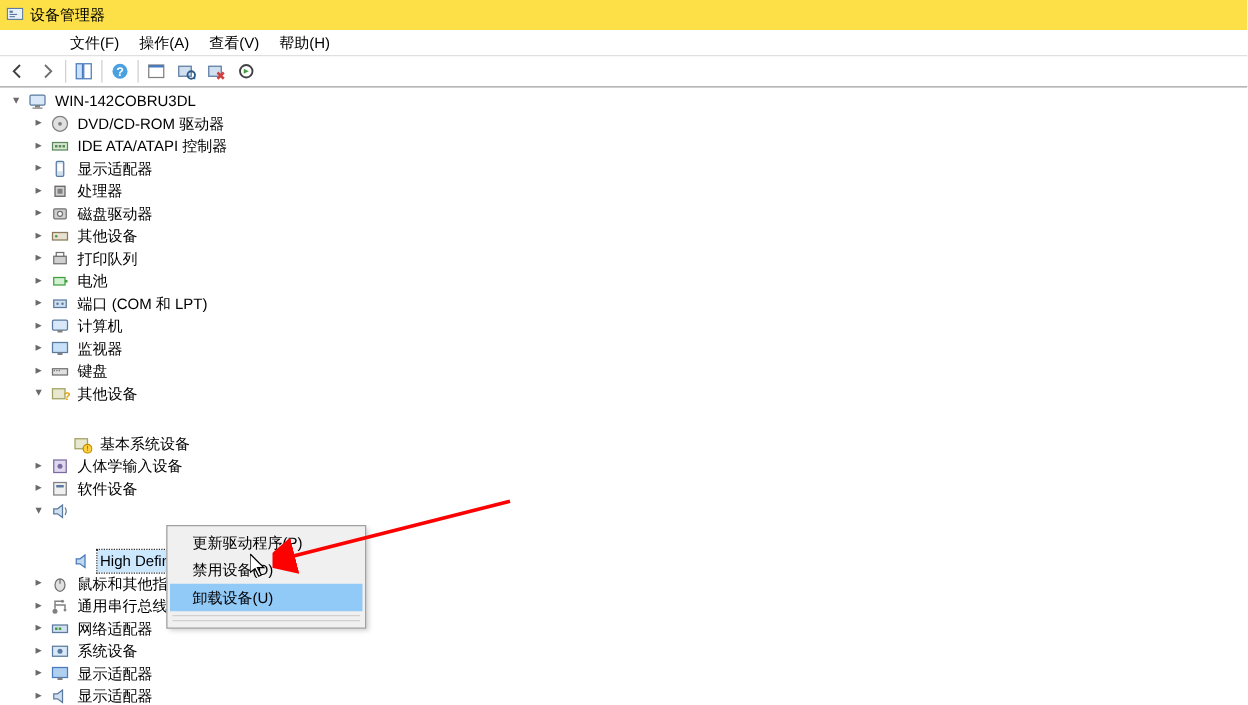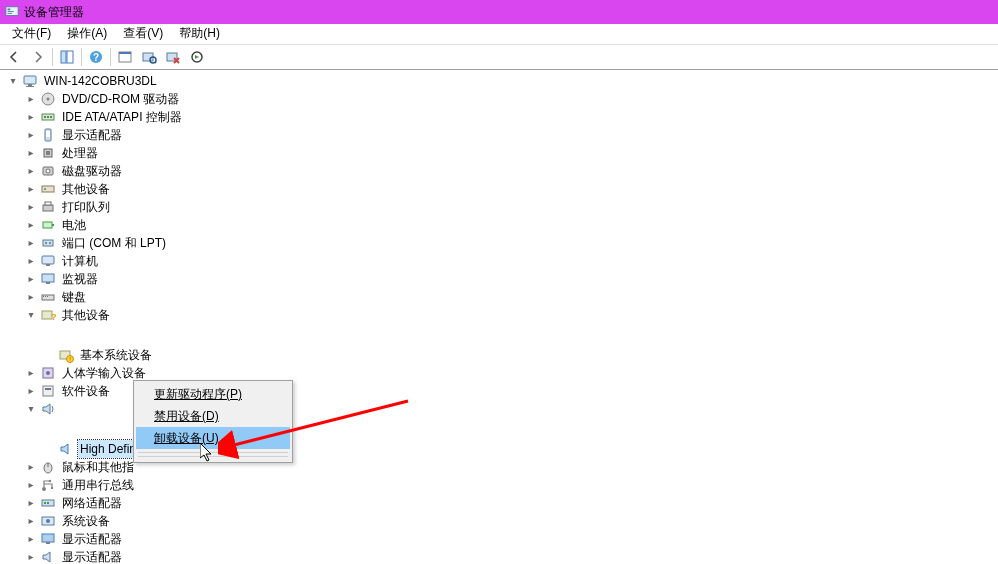--- a/index.html
+++ b/index.html
@@ -1,33 +1,33 @@
 <!DOCTYPE html>
 <html><head>
 <meta charset="utf-8">
 <style>
   * { margin:0; padding:0; box-sizing:border-box; }
   body { font-family:"Microsoft YaHei","Segoe UI",Tahoma,sans-serif; font-size:12px; background:#fff; color:#000; width:998px; height:564px; overflow:hidden; position:relative; }
-  .titlebar { height:22px; display:flex; align-items:center; padding:12px 4px; background:#d946ef; }
+  .titlebar { height:22px; display:flex; align-items:center; padding:12px 4px; background:#fde047; }
   .titlebar .icon { width:16px; height:16px; margin-right:4px; display:flex; align-items:center; justify-content:center; }
-  .menubar { height:20px; display:flex; align-items:flex-end; padding:0 4px; background:#fff; }
+  .menubar { height:20px; display:flex; align-items:center; padding:0 4px; background:#fff;margin-left:44px; }
   .menubar .menu-item { padding:2px 8px; cursor:default; }
   .toolbar { height:26px; display:flex; align-items:center; padding:0 2px; border-top:1px solid #e0e0e0; border-bottom:1px solid #a0a0a0; background:#fff; }
   .toolbar .tool-btn { width:22px; height:22px; display:flex; align-items:center; justify-content:center; margin:0 1px; cursor:default; }
   .toolbar .sep { width:1px; height:18px; background:#d0d0d0; margin:0 2px; }
   .tree-area { position:absolute; top:68px; left:0; right:0; bottom:0; padding:4px 0 0 6px; overflow:auto; }
   .tree-node { display:flex; align-items:center; height:18px; line-height:18px; white-space:nowrap; position:relative; }
   .tree-node .exp { width:14px; height:14px; display:flex; align-items:center; justify-content:center; cursor:default; color:#6a6a6a; font-size:10px; }
   .tree-node .icon { width:16px; height:16px; margin:0 4px 0 2px; display:flex; align-items:center; justify-content:center; }
   .tree-node .label { padding:0 2px; }
   .tree-node.selected .label { background:#cce8ff; outline:1px dotted #333; }
   .indent-0 { padding-left:0px; }
   .indent-1 { padding-left:18px; }
   .indent-2 { padding-left:36px;margin-top:22px; }
-  .context-menu { position:absolute; left:133px; top:380px; width:160px; background:#f0f0f0; border:1px solid #a0a0a0; box-shadow:2px 2px 4px rgba(0,0,0,0.2); padding:2px; z-index:100;text-decoration:underline; }
+  .context-menu { position:absolute; left:133px; top:420px; width:160px; background:#f0f0f0; border:1px solid #a0a0a0; box-shadow:2px 2px 4px rgba(0,0,0,0.2); padding:2px; z-index:100; }
   .context-menu .cm-item { height:22px; line-height:22px; padding:0 12px 0 18px; cursor:default; }
   .context-menu .cm-item.highlighted { background:#91c9f7; }
   .context-menu .cm-sep { height:1px; background:#d0d0d0; margin:3px 2px; }
   .cursor-arrow { position:absolute; left:200px; top:443px; z-index:200; pointer-events:none; }
   .red-arrow { position:absolute; left:218px; top:396px; z-index:150; pointer-events:none; }
   svg { display:block; }
 </style>
 </head>
 <body>
 

